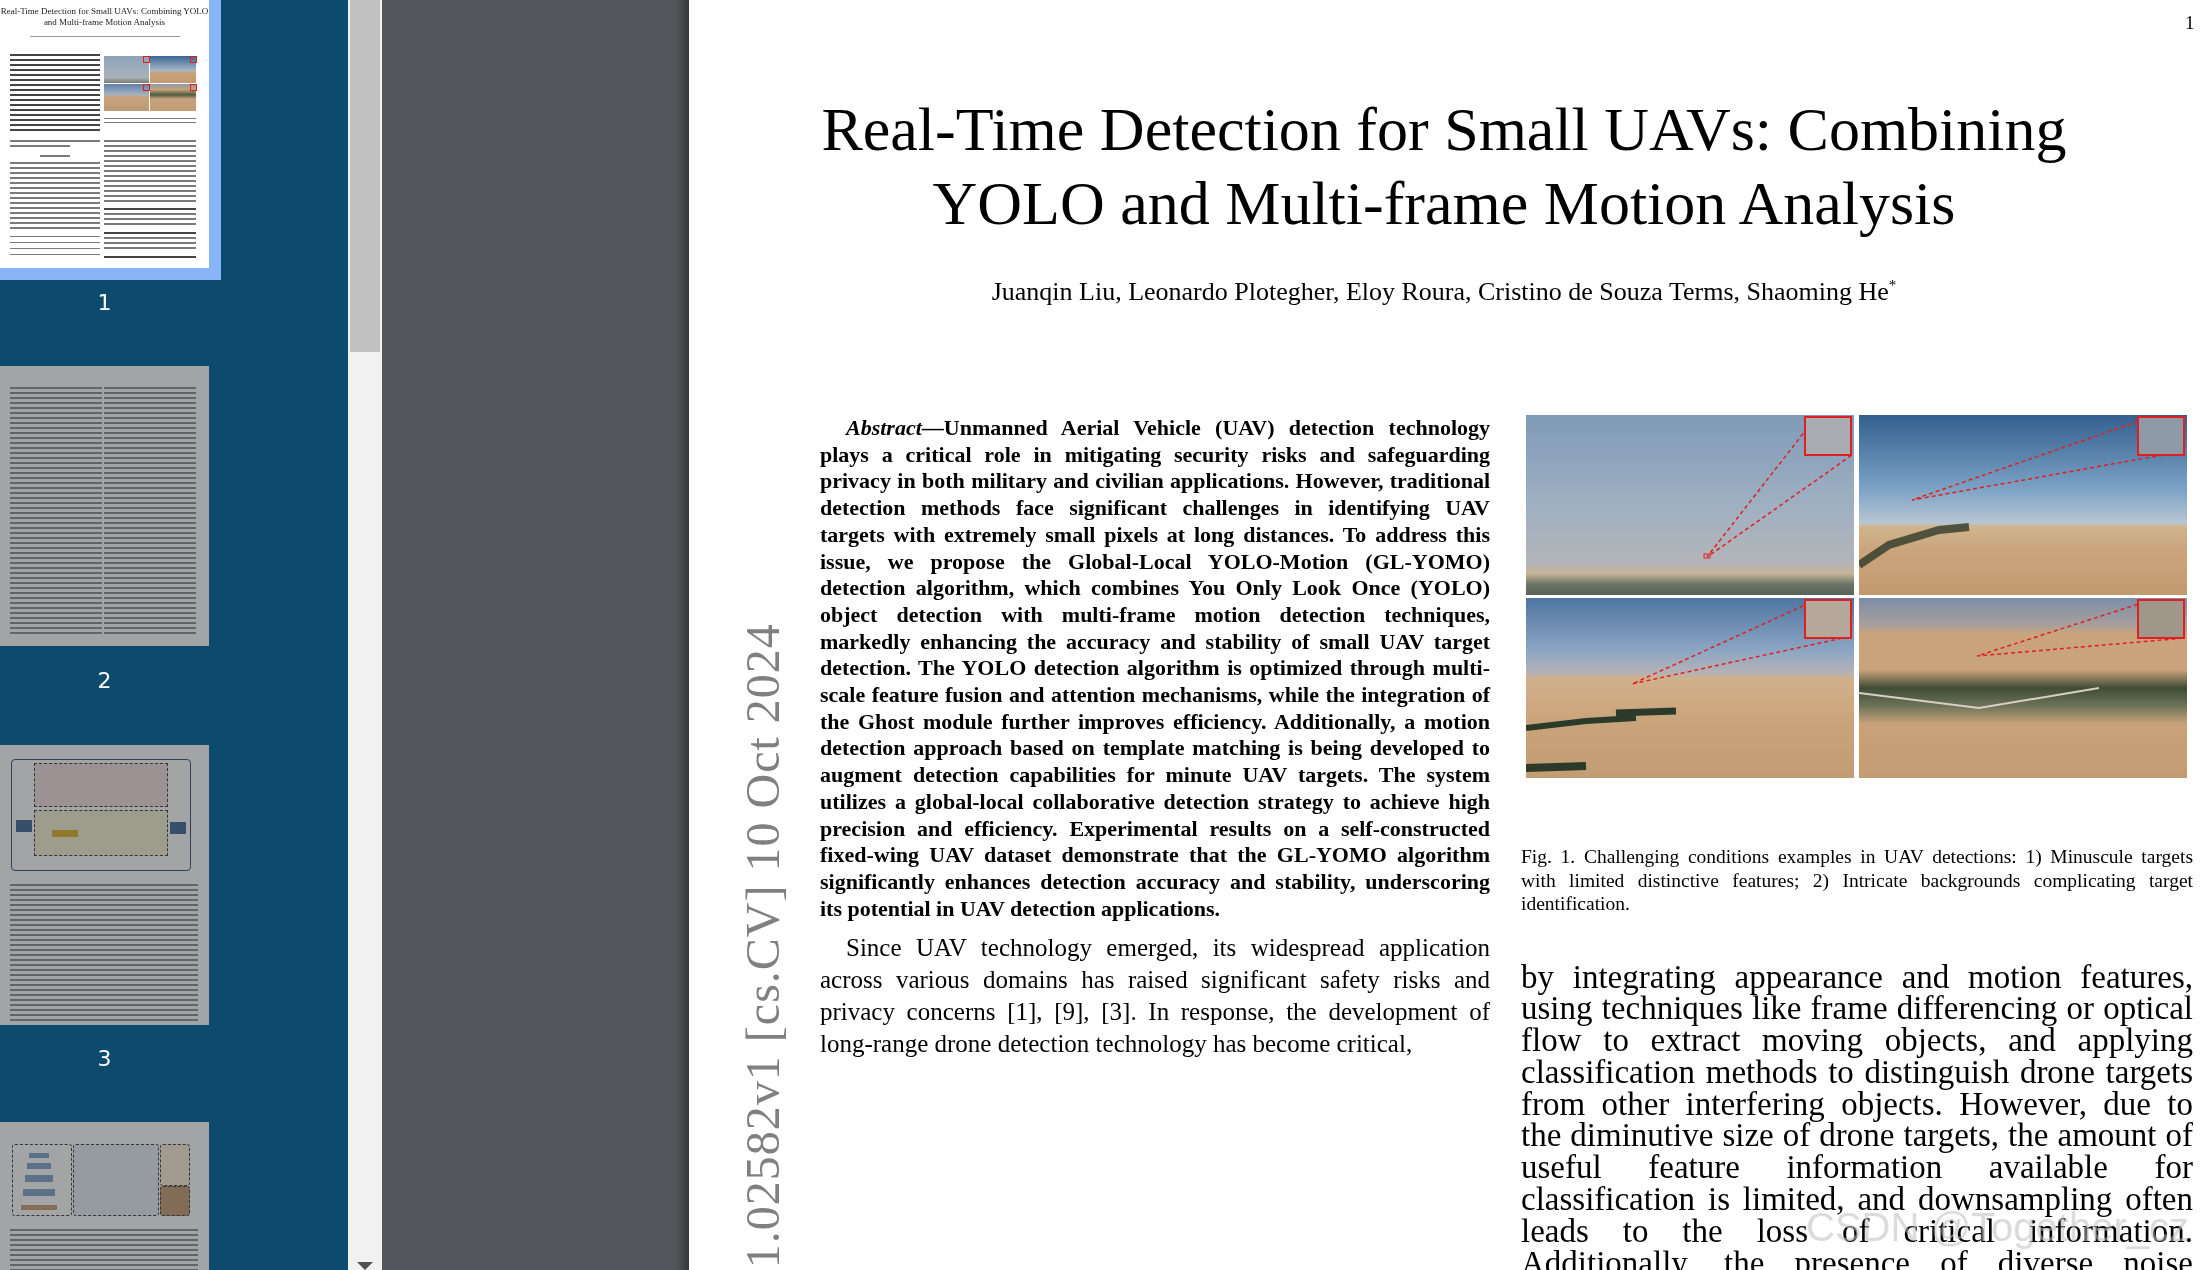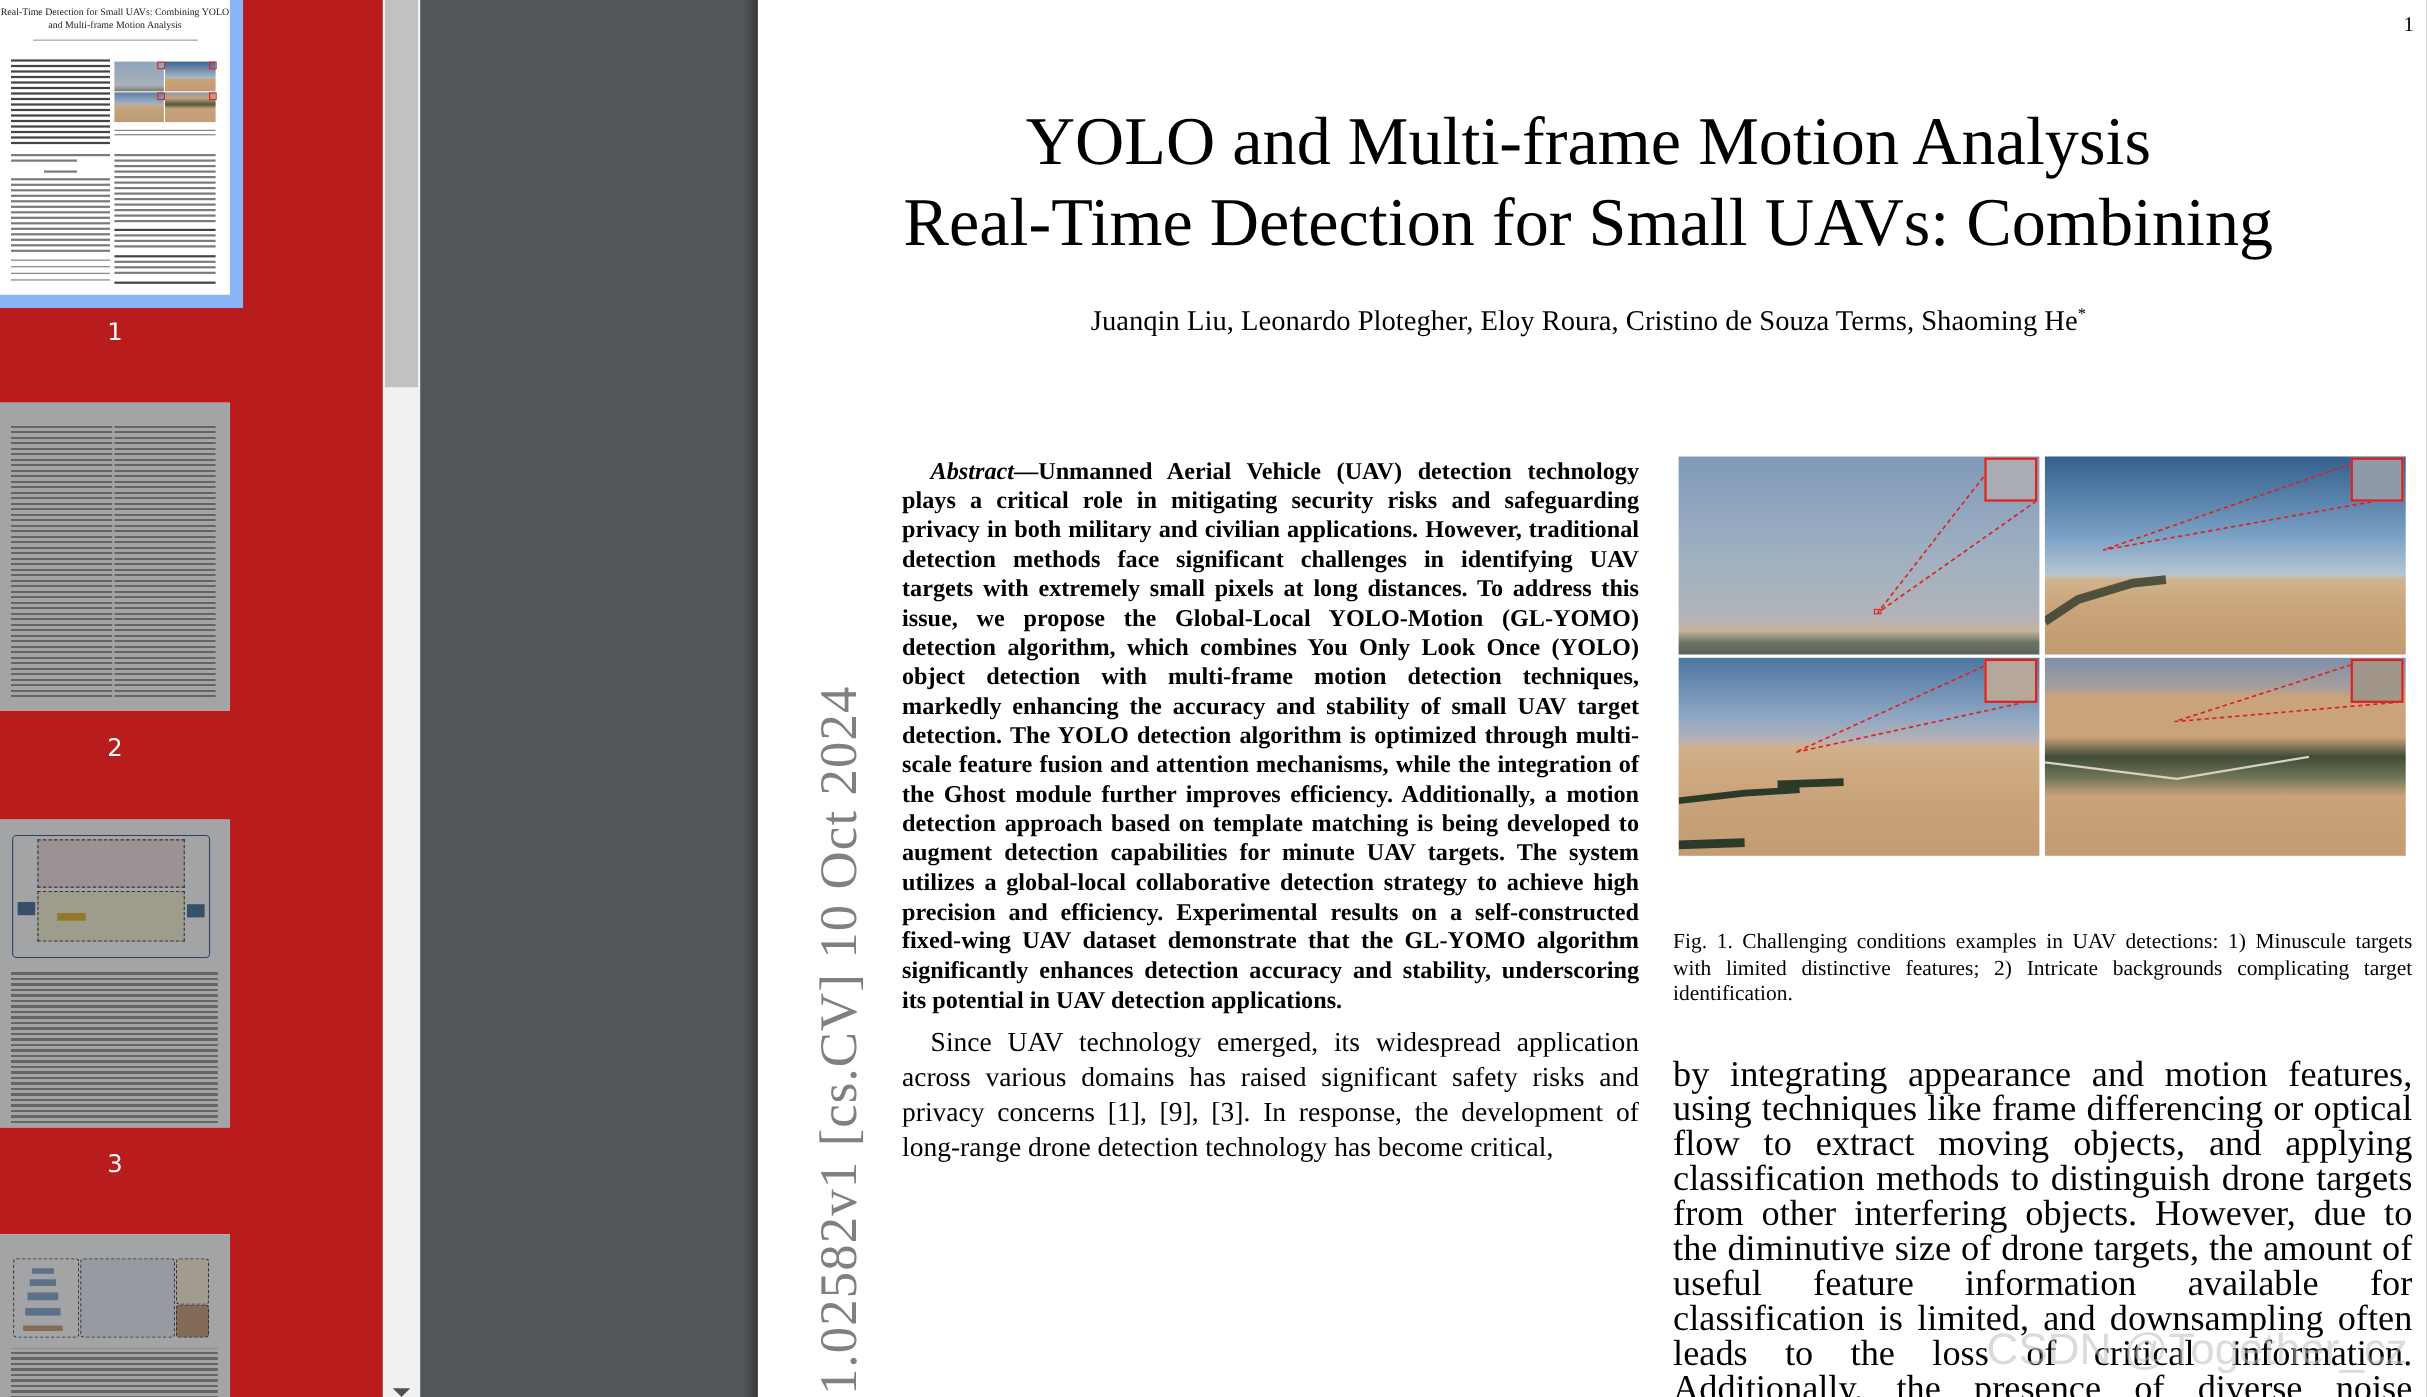--- a/index.html
+++ b/index.html
@@ -4,21 +4,21 @@
 <style>
   html, body { margin: 0; padding: 0; }
   body {
     width: 2206px; height: 1270px; overflow: hidden; position: relative;
     background: #52565a;
     font-family: "Liberation Serif", serif;
   }
   
   .sidebar {
     position: absolute; left: 0; top: 0; width: 348px; height: 1270px;
-    background: #b91c1c; overflow: hidden;
+    background: #0c4a6e; overflow: hidden;
   }
   .thumb {
     position: absolute; left: 0; width: 209px; background: #fff; overflow: hidden;
   }
   .thumb.dim::after {
     content: ""; position: absolute; inset: 0; background: rgba(50,54,57,0.45);
   }
   .thumb-sel-border {
     position: absolute; left: 0; top: 0; width: 221px; height: 280px; background: #8ab4f8;
   }
@@ -217,22 +217,22 @@
 
 <div class="scroll-track"></div>
 <div class="scroll-thumb"></div>
 <div class="scroll-down"></div>
 
 <div class="page-shadow"></div>
 <div class="page">
   <div class="page-num">1</div>
 
   <div class="title">
+    <span>Real-Time Detection for Small UAVs: Combining</span>
     <span>YOLO and Multi-frame Motion Analysis</span>
-    <span>Real-Time Detection for Small UAVs: Combining</span>
   </div>
 
   <div class="authors">
     <span>Juanqin Liu, Leonardo Plotegher, Eloy Roura, Cristino de Souza Terms, Shaoming He</span><sup>*</sup>
   </div>
 
   <div class="arxiv">arXiv:2411.02582v1  [cs.CV]  10 Oct 2024</div>
 
   <div class="col-left">
     <p class="abstract"><i>Abstract</i><span>—Unmanned Aerial Vehicle (UAV) detection technology plays a critical role in mitigating security risks and safeguarding privacy in both military and civilian applications. However, traditional detection methods face significant challenges in identifying UAV targets with extremely small pixels at long distances. To address this issue, we propose the Global-Local YOLO-Motion (GL-YOMO) detection algorithm, which combines You Only Look Once (YOLO) object detection with multi-frame motion detection techniques, markedly enhancing the accuracy and stability of small UAV target detection. The YOLO detection algorithm is optimized through multi-scale feature fusion and attention mechanisms, while the integration of the Ghost module further improves efficiency. Additionally, a motion detection approach based on template matching is being developed to augment detection capabilities for minute UAV targets. The system utilizes a global-local collaborative detection strategy to achieve high precision and efficiency. Experimental results on a self-constructed fixed-wing UAV dataset demonstrate that the GL-YOMO algorithm significantly enhances detection accuracy and stability, underscoring its potential in UAV detection applications.</span></p>

